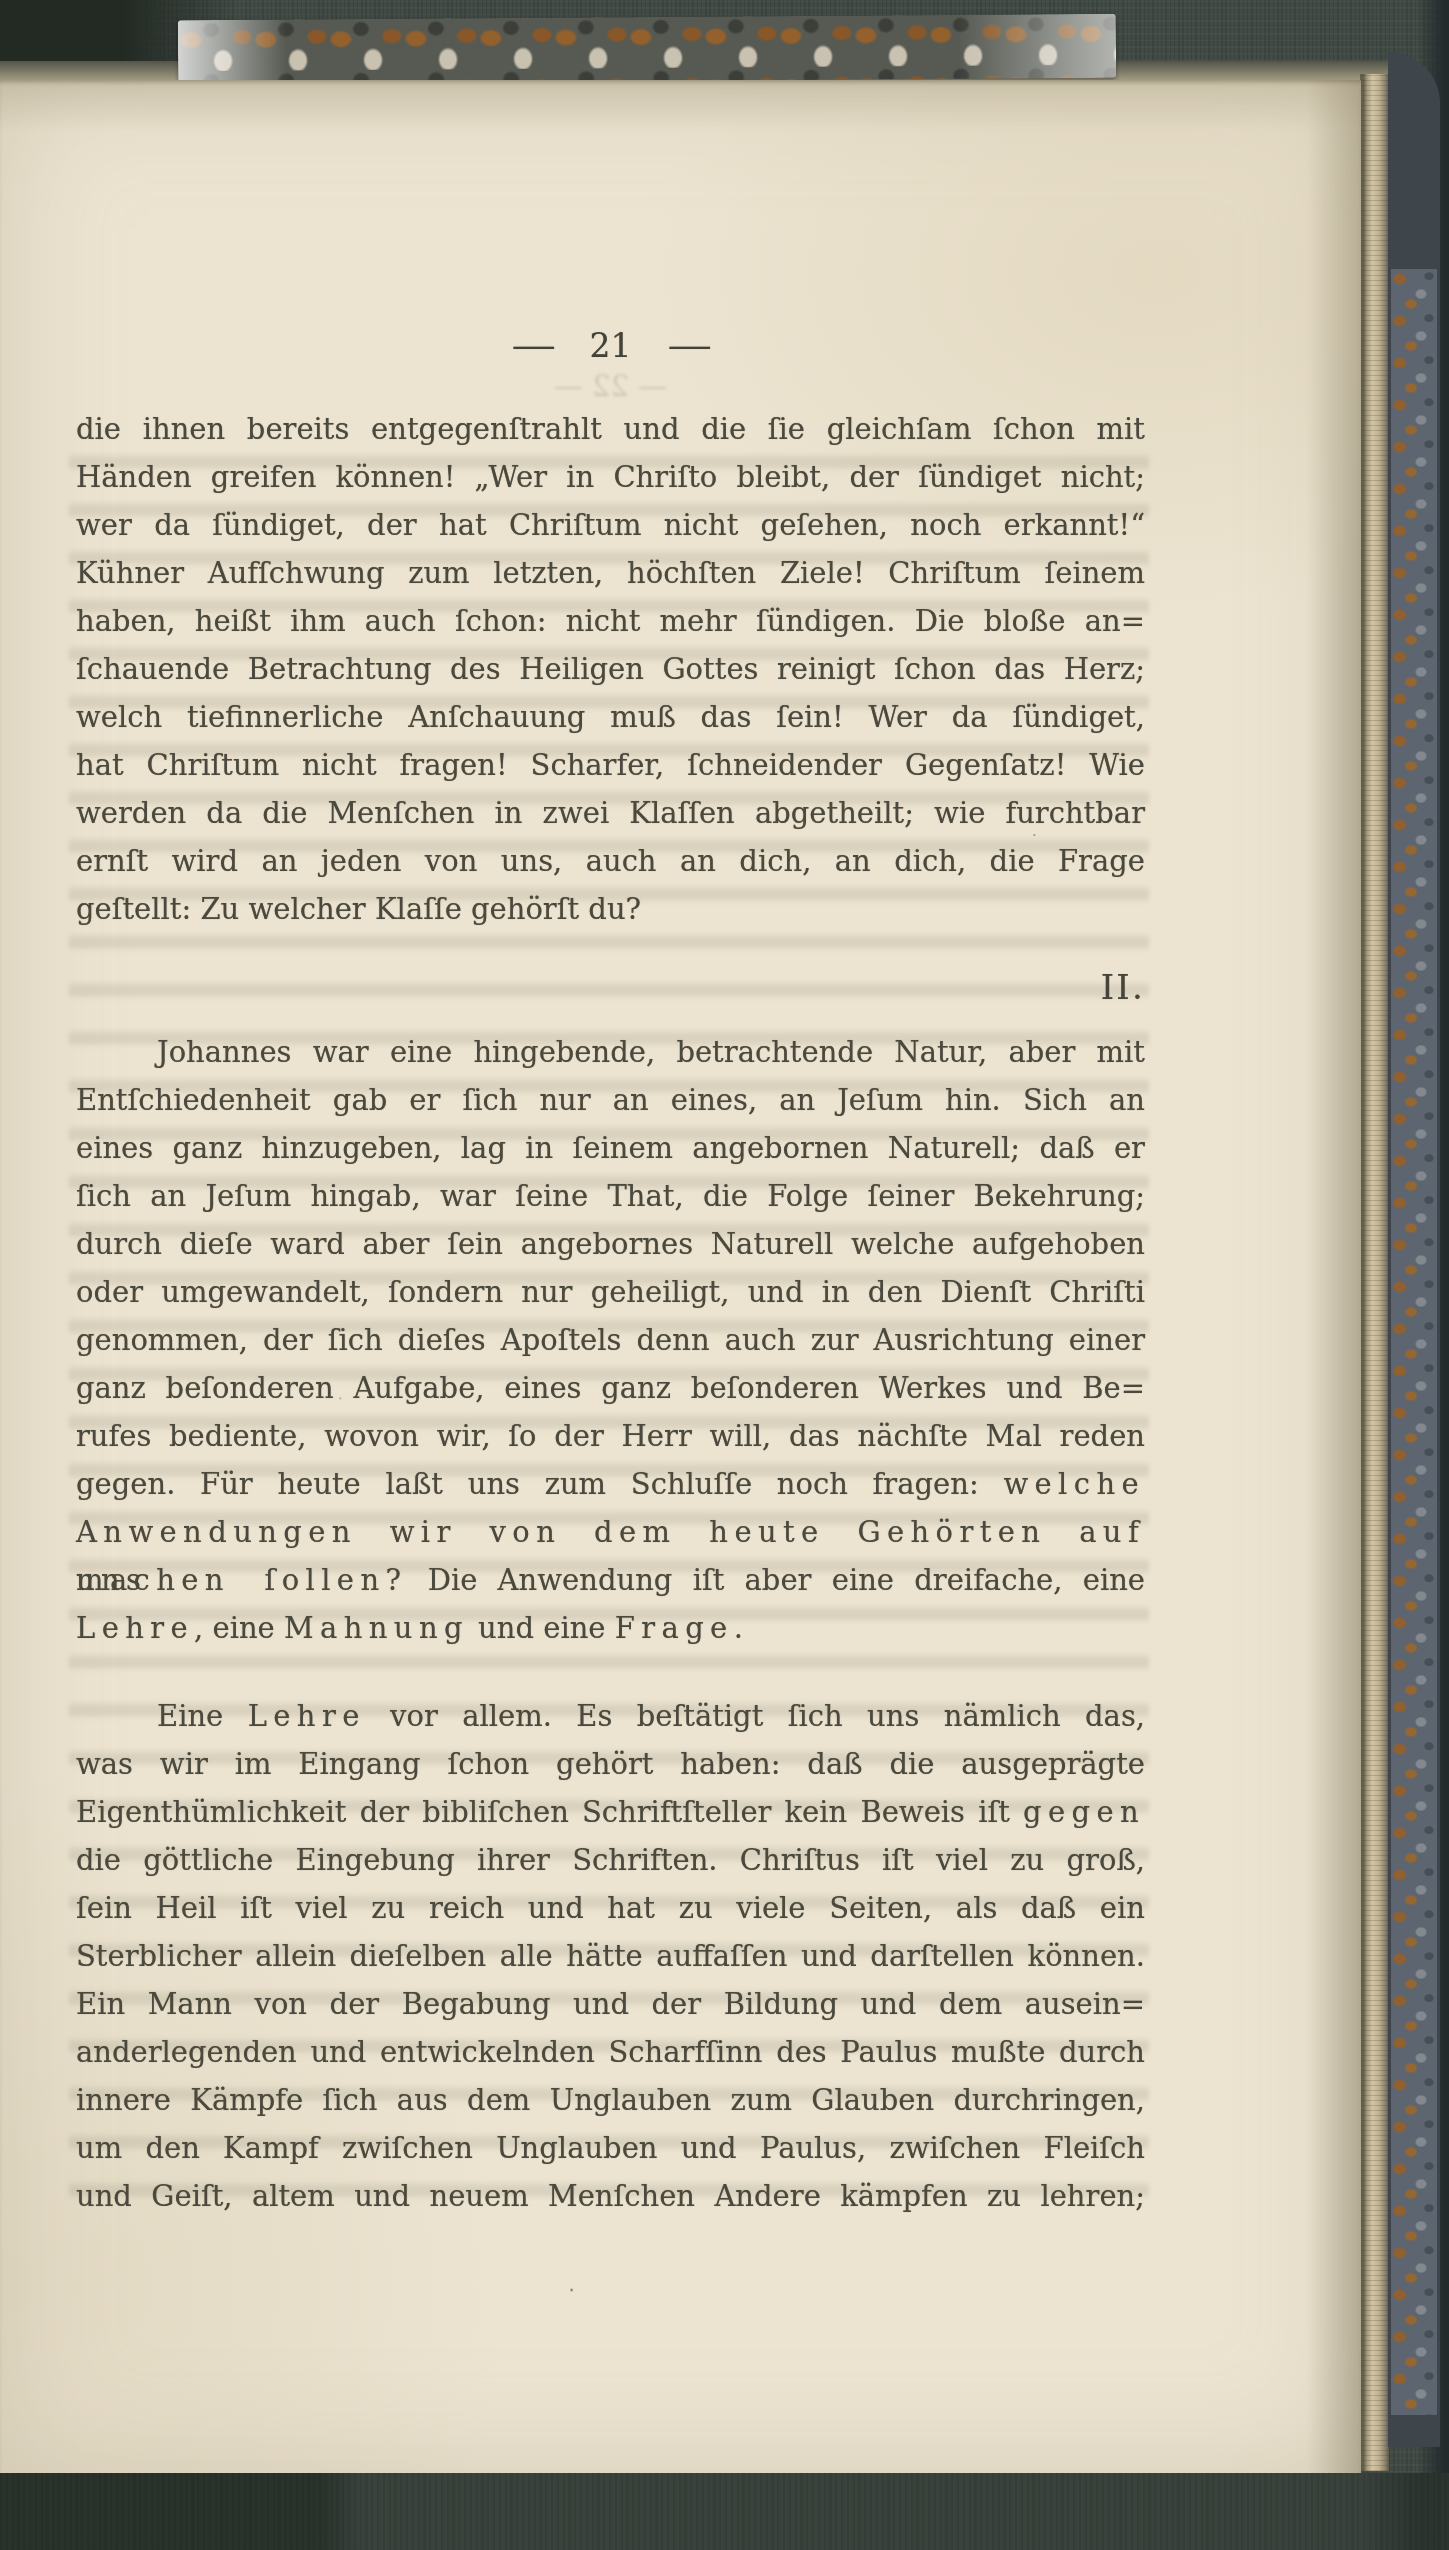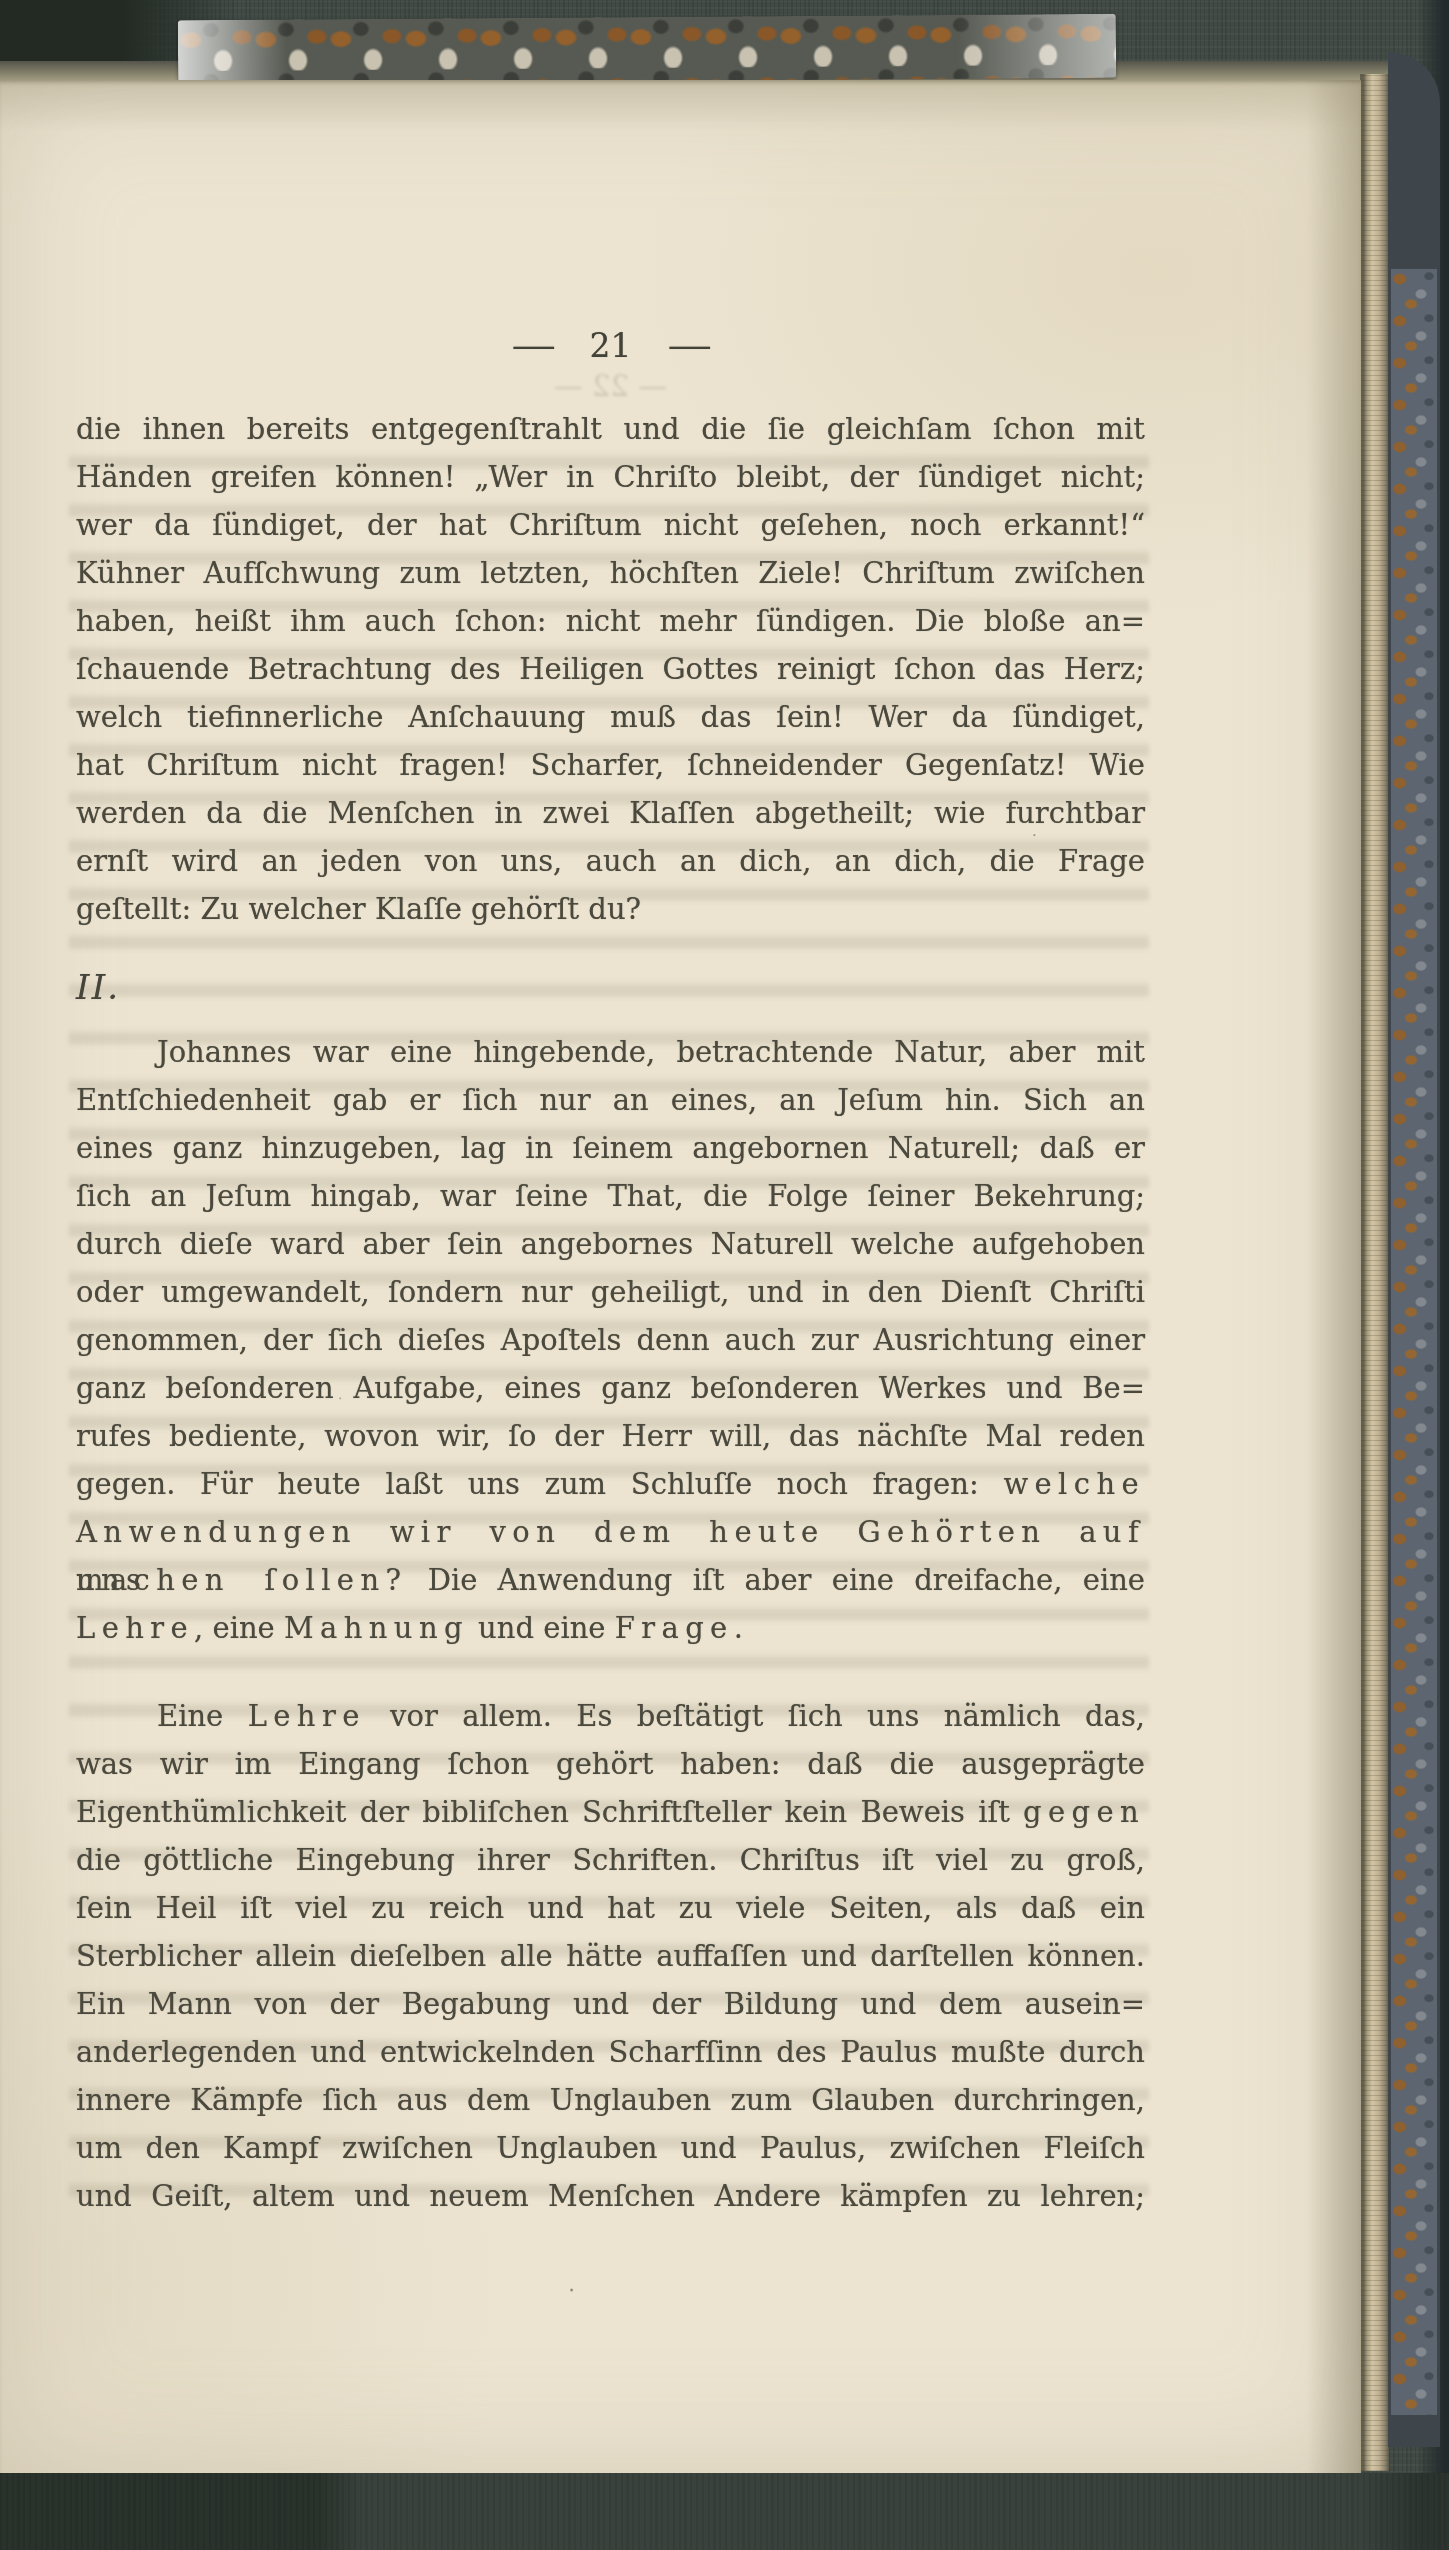--- a/index.html
+++ b/index.html
@@ -94,22 +94,22 @@
     text-shadow:0 0 0.7px rgba(67,66,56,.5);
   }
   .pgnum .dash{display:inline-block;transform:scaleX(1.35);letter-spacing:-1.4px;}
   .ghost-num{
     position:absolute;left:76px;top:289px;width:1069px;height:36px;
     text-align:center;font-size:29px;color:#8c8468;opacity:.30;
     filter:blur(1.4px);transform:scaleX(-1);
   }
   .heading{
     position:absolute;left:76px;top:883px;width:1069px;height:48px;
-    line-height:48px;text-align:left;font-size:34px;color:#45443a;
-    letter-spacing:2.2px;text-shadow:0 0 0.7px rgba(69,68,58,.5);font-style:italic;
+    line-height:48px;text-align:right;font-size:34px;color:#45443a;
+    letter-spacing:2.2px;text-shadow:0 0 0.7px rgba(69,68,58,.5);
   }
   .para{position:absolute;left:76px;width:1069px;}
   .para.p1{top:325px;}
   .para.p2{top:948px;}
   .para.p3{top:1568px;margin-top:44px;}
   .tline{
     height:48px;line-height:48px;font-size:29px;color:#4b493d;
     text-align:justify;text-align-last:justify;
     text-shadow:0 0 0.9px rgba(75,73,61,.55);
   }
@@ -137,21 +137,21 @@
     <span class="dash">—</span>
   </div>
 
   <div class="ghost-num">— 22 —</div>
 
   <div>
     <div class="para p1">
         <div class="tline"><span>die ihnen bereits entgegenſtrahlt und die ſie gleichſam ſchon mit</span></div>
         <div class="tline"><span>Händen greifen können! „Wer in Chriſto bleibt, der ſündiget nicht;</span></div>
         <div class="tline"><span>wer da ſündiget, der hat Chriſtum nicht geſehen, noch erkannt!“</span></div>
-        <div class="tline"><span>Kühner Aufſchwung zum letzten, höchſten Ziele! Chriſtum zwiſchen</span></div>
+        <div class="tline"><span>Kühner Aufſchwung zum letzten, höchſten Ziele! Chriſtum ſeinem</span></div>
         <div class="tline"><span>haben, heißt ihm auch ſchon: nicht mehr ſündigen. Die bloße an=</span></div>
         <div class="tline"><span>ſchauende Betrachtung des Heiligen Gottes reinigt ſchon das Herz;</span></div>
         <div class="tline"><span>welch tiefinnerliche Anſchauung muß das ſein! Wer da ſündiget,</span></div>
         <div class="tline"><span>hat Chriſtum nicht fragen! Scharfer, ſchneidender Gegenſatz! Wie</span></div>
         <div class="tline"><span>werden da die Menſchen in zwei Klaſſen abgetheilt; wie furchtbar</span></div>
         <div class="tline"><span>ernſt wird an jeden von uns, auch an dich, an dich, die Frage</span></div>
         <div class="tline nojust"><span>geſtellt: Zu welcher Klaſſe gehörſt du?</span></div>
       </div>
     <div class="heading">II.</div>
     <div class="para p2">

